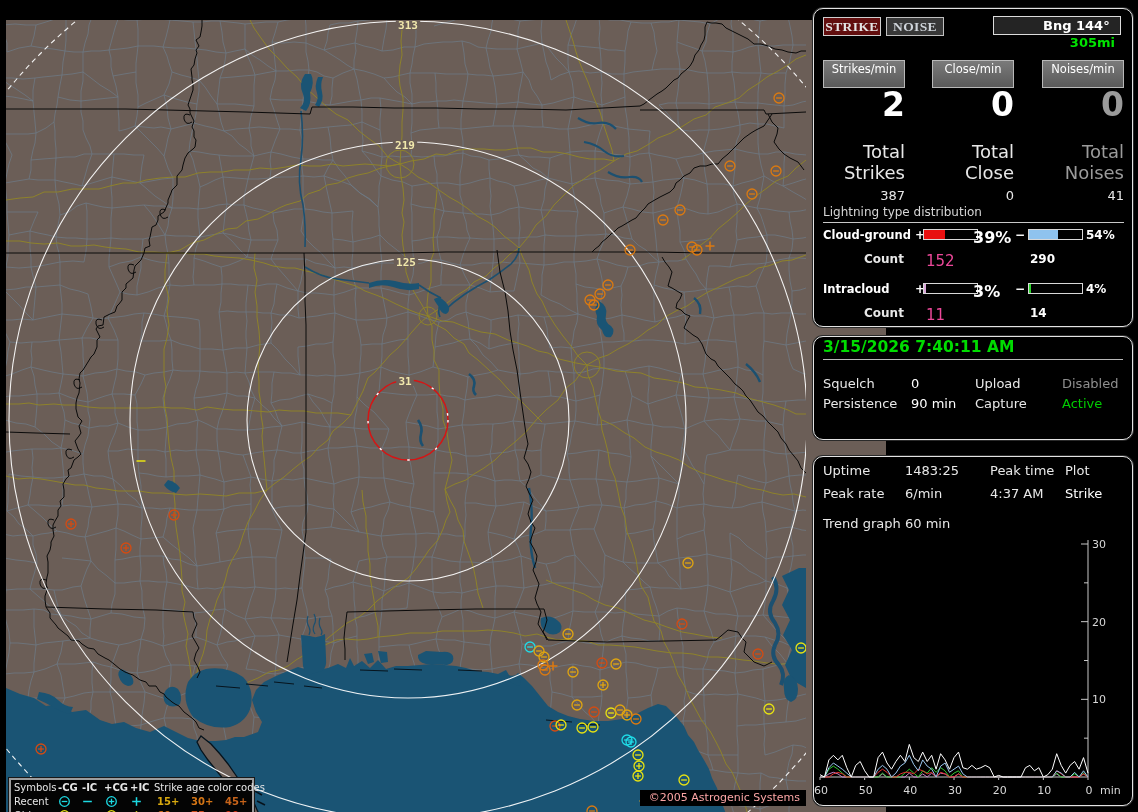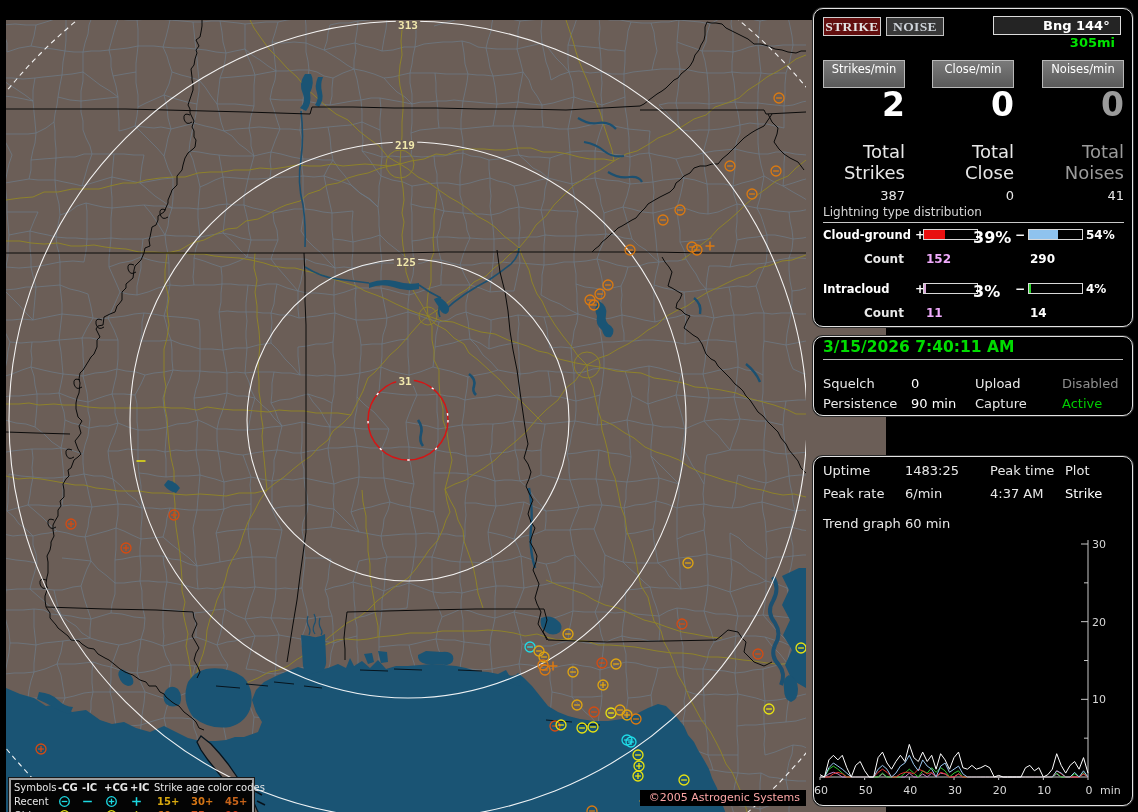--- a/index.html
+++ b/index.html
@@ -28,21 +28,21 @@
 
   #copyright {
     position:absolute; right:0px; bottom:0px; background:#000;
     color:#fca5a5; font-size:11px; padding:1px 6px 2px 9px;
   }
 
   
   .panel { position:absolute; left:813px; width:320px; background:#000;
            border:1px solid #e3e3e3; border-radius:10px; box-shadow:0 0 0 1px #2a2a2a; }
   #panel-top { top:8px; height:319px; }
-  #panel-mid { top:336px; height:80px;padding-left:12px; }
+  #panel-mid { top:336px; height:104px;padding-left:12px; }
   #panel-bot { top:456px; height:350px; }
 
   .btn-row { position:absolute; left:9px; top:8px; right:9px; height:22px; }
   #strike-btn { position:absolute; left:0; top:0; width:58px; height:19px;
     background:#620E0E; border:1px solid #cfcfcf; color:#e4e4e4;
     font:bold 13.5px "Liberation Serif", serif; text-align:center; line-height:17px; letter-spacing:.4px; }
   #noise-btn { position:absolute; left:63px; top:0; width:58px; height:19px;
     background:#383838; border:1px solid #c0c0c0; color:#cfd4da;
     font:bold 13.5px "Liberation Serif", serif; text-align:center; line-height:17px; letter-spacing:.4px; }
   #bng-box { position:absolute; right:2px; top:-1px; width:128px; height:19px;
@@ -71,21 +71,21 @@
   .dist-bar-pos { position:absolute; left:100px; top:2px; width:55px; height:11px;
                   border:1px solid #d8d8d8; background:#000; }
   .dist-pct-pos { position:absolute; left:150px; top:1px; font-size:16px; font-weight:bold; color:#fff; }
   .dist-sign-neg { position:absolute; left:192px; top:1px; color:#fff; font-weight:bold; font-size:12px; }
   .dist-bar-neg { position:absolute; left:205px; top:2px; width:55px; height:11px;
                   border:1px solid #d8d8d8; background:#000; }
   .dist-pct-neg { position:absolute; left:263px; top:1px; font-size:12px; font-weight:bold; color:#fff; }
   .dist-bar-fill { height:100%; display:block; }
   .count-row { position:relative; height:16px; margin-bottom:13px; }
   .count-lbl { position:absolute; left:0; font-size:12px; font-weight:bold; color:#e8e8e8;margin-left:41px; }
-  .count-pos { position:absolute; left:103px; font-size:12px; font-weight:bold; color:#f0abfc; }
+  .count-pos { position:absolute; left:103px; font-size:15px; font-weight:normal; color:#ec4899; }
   .count-neg { position:absolute; left:207px; font-size:12px; font-weight:bold; color:#fff; }
 
   #datetime { position:absolute; left:9px; top:2px; right:9px; font-size:15.5px; font-weight:bold;
               color:#00DC00; line-height:17px; padding-bottom:3px; border-bottom:1px solid #b8b8b8; }
   .set-row { position:absolute; left:9px; right:9px; height:20px; font-size:13px; }
   .set-lbl { position:absolute; left:0; color:#e8e8e8; }
   .set-val { position:absolute; left:88px; color:#fff; }
   .st-lbl  { position:absolute; left:152px; color:#e8e8e8; }
   .st-val  { position:absolute; left:239px; }
   .st-val.dim { color:#8f8f8f; }

